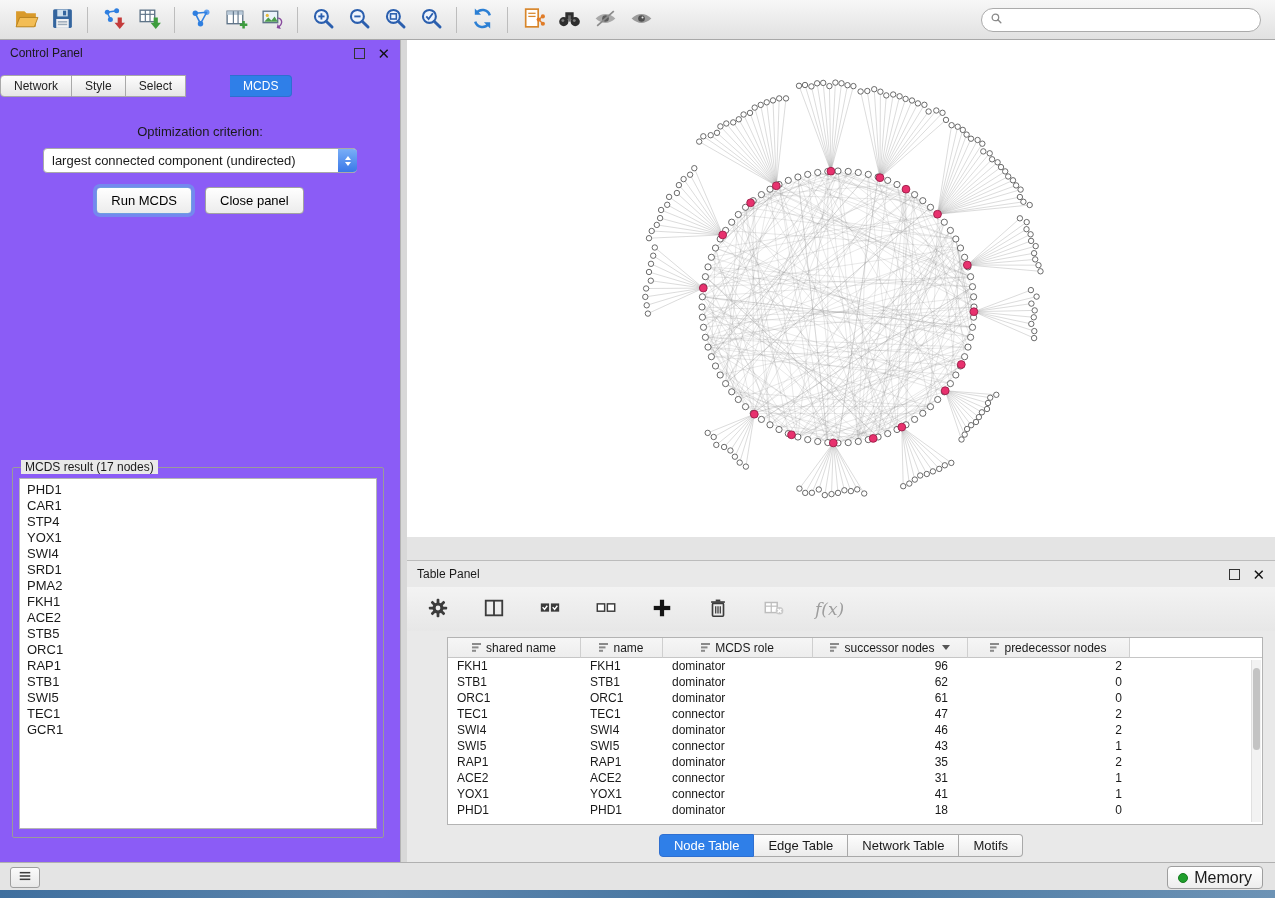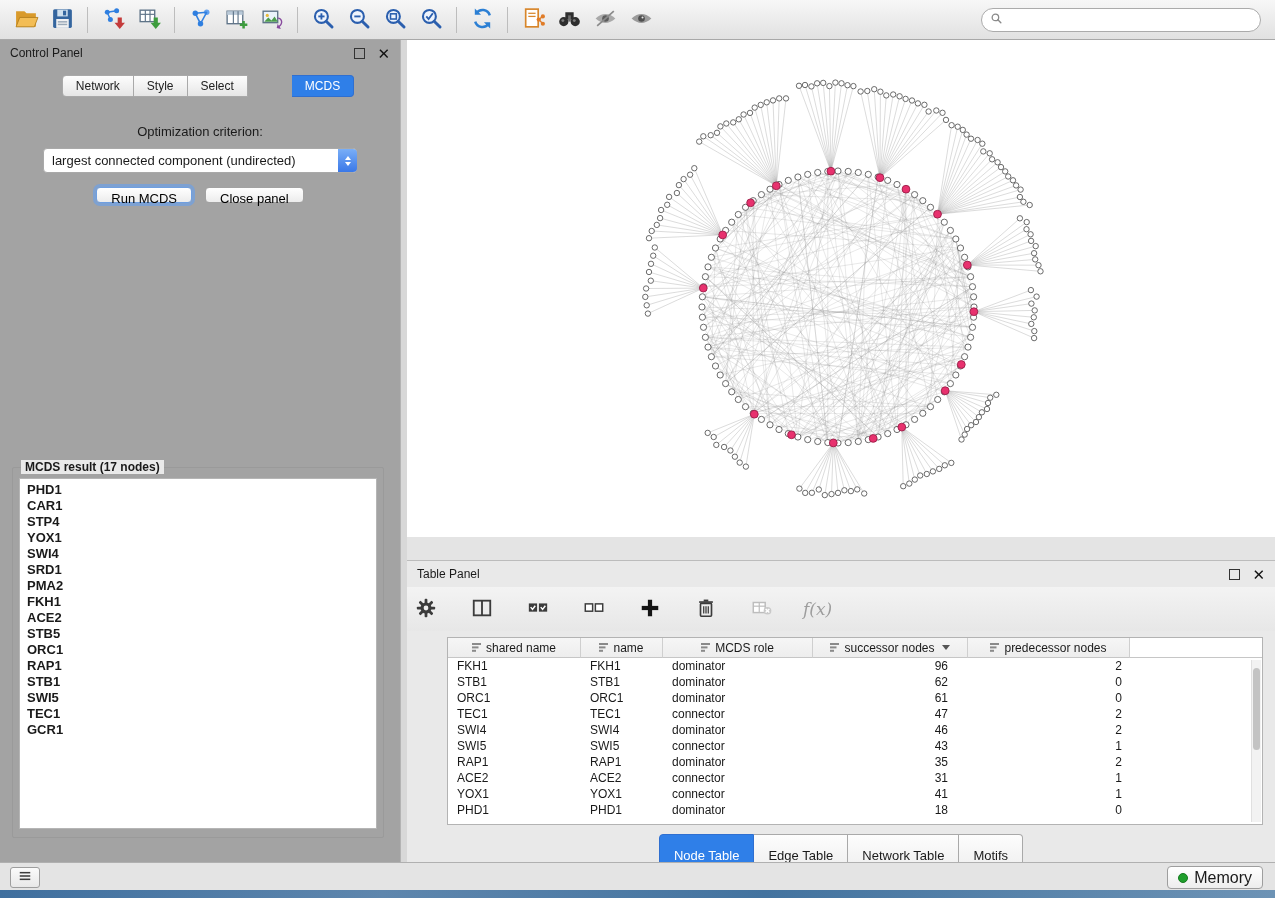--- a/index.html
+++ b/index.html
@@ -17,88 +17,88 @@
   .tbtn svg{width:25px;height:25px;}
   .tsep{width:1px;height:26px;background:#bdbdbd;margin:0 7px;}
   .searchbox{position:absolute;right:14px;top:8px;width:280px;height:24px;
     background:#ffffff;border:1px solid #ababab;border-radius:13px;
     display:flex;align-items:center;padding:0 8px;box-sizing:border-box;}
   .searchbox svg{width:13px;height:13px;margin-right:5px;flex:0 0 auto;}
   .searchbox input{border:none;outline:none;flex:1;font-size:12px;background:transparent;
     font-family:"Liberation Sans",sans-serif;}
   
   .control-panel{position:absolute;left:0;top:40px;width:401px;height:822px;
-    background:#a3a3a3;border-right:1px solid #b3b3b3;box-sizing:border-box;}
+    background:#8b5cf6;border-right:1px solid #b3b3b3;box-sizing:border-box;}
   .panel-header{height:26px;display:flex;align-items:center;padding:0 10px;font-size:12px;}
   .panel-header .ph-title{flex:1;}
   .ph-float{width:9px;height:9px;border:1.5px solid #333;margin-right:12px;cursor:pointer;}
   .ph-close{font-size:15px;font-weight:bold;color:#111;line-height:9px;cursor:pointer;}
-  .cp-tabs{display:flex;justify-content:center;margin-top:9px;padding-left:16px;}
+  .cp-tabs{display:flex;justify-content:flex-start;margin-top:9px;}
   .cp-tab{font-size:12px;padding:3px 13px;border:1px solid #a9a9a9;border-left-width:0;
     background:linear-gradient(#fdfdfd,#e6e6e6);cursor:pointer;color:#222;}
   .cp-tab:first-child{border-left-width:1px;border-radius:4px 0 0 4px;}
   .cp-tab:last-child{border-radius:0 4px 4px 0;}
   .cp-tab.active{background:#2f7fe8;color:#fff;border-color:#2f6fd0;margin-left:44px;}
   .opt-label{text-align:center;font-size:13px;margin-top:27px;}
   .dropdown{width:312px;height:23px;margin:9px auto 0;background:#fff;border:1px solid #a9a9a9;
     border-radius:4px;display:flex;align-items:center;cursor:pointer;position:relative;}
   .dropdown .dd-text{flex:1;font-size:13px;padding-left:8px;white-space:nowrap;overflow:hidden;}
   .dd-cap{width:19px;height:23px;margin:-1px -1px -1px 0;border-radius:0 4px 4px 0;
     background:linear-gradient(#79aef7,#3a78e8);display:flex;flex-direction:column;
     align-items:center;justify-content:center;gap:2px;}
   .dd-cap i{width:0;height:0;border-left:3.5px solid transparent;border-right:3.5px solid transparent;}
   .dd-cap .up{border-bottom:4px solid #fff;}
   .dd-cap .dn{border-top:4px solid #fff;}
   .btn-row{display:flex;justify-content:center;gap:13px;margin-top:14px;}
-  .pbtn{font-size:13px;font-family:"Liberation Sans",sans-serif;padding:3px 14px;height:16px;
+  .pbtn{font-size:13px;font-family:"Liberation Sans",sans-serif;padding:3px 14px;height:27px;
     background:linear-gradient(#ffffff,#ececec);border:1px solid #a2a2a2;border-radius:4px;cursor:pointer;}
   .pbtn.focused{box-shadow:0 0 0 3px rgba(105,160,235,.65);border-color:#6f9fe0;}
   .result-fieldset{position:absolute;left:12px;right:16px;top:427px;bottom:24px;
-    border:1px solid #9a9a9a;border-radius:2px;font-weight:bold;}
+    border:1px solid #9a9a9a;border-radius:2px;}
   .result-legend{position:absolute;top:-8px;left:8px;background:#e9e9e9;padding:0 4px;font-size:12px;}
   .result-list{position:absolute;left:6px;right:6px;top:10px;bottom:8px;background:#fff;
     border:1px solid #b5b5b5;overflow:hidden;padding:3px 0;}
   .list-item{font-size:13px;line-height:16px;padding-left:7px;cursor:default;}
   
   .right-area{position:absolute;left:407px;top:40px;width:868px;height:822px;background:#e4e4e4;}
   .net-window{position:absolute;left:0;top:0;width:868px;height:520px;}
   .net-titlebar{height:23px;background:linear-gradient(#efefef,#d9d9d9);
     border-bottom:1px solid #a5a5a5;display:flex;align-items:center;position:relative;}
   .tl{width:12px;height:12px;border-radius:50%;margin-left:9px;cursor:pointer;}
   .tl.red{background:#ff5f57;border:1px solid #e0443e;box-sizing:border-box;margin-left:7px;}
   .tl.yellow{background:#febc2e;border:1px solid #d89a1e;box-sizing:border-box;}
   .tl.green{background:#28c840;border:1px solid #1da62f;box-sizing:border-box;}
   .net-title{position:absolute;left:0;right:0;text-align:center;font-size:13px;font-weight:500;}
   .net-canvas{width:868px;height:497px;background:#ffffff;display:block;}
   
   .table-panel{position:absolute;left:0;top:520px;width:868px;height:302px;background:#e9e9e9;
     border-top:1px solid #bcbcbc;box-sizing:border-box;}
   .tp-toolbar{position:absolute;left:0;top:26px;height:44px;right:0;
-    background:linear-gradient(#f3f3f3,#e7e7e7);display:flex;align-items:center;padding-left:4px;gap:26px;}
+    background:linear-gradient(#f3f3f3,#e7e7e7);display:flex;align-items:center;padding-left:16px;gap:26px;}
   .ttbtn{width:30px;height:30px;border:none;background:transparent;display:flex;align-items:center;
     justify-content:center;padding:0;cursor:pointer;}
   .ttbtn svg{width:22px;height:22px;}
   .fx-label{font-family:"DejaVu Serif",serif;font-style:italic;font-size:17px;color:#9d9d9d;cursor:default;}
   .table-wrap{position:absolute;left:13px;right:12px;top:76px;height:188px;background:#fff;
     border:1px solid #b3b3b3;box-sizing:border-box;overflow:hidden;margin-left:27px;}
   .thead,.tr{display:grid;grid-template-columns:133px 82px 150px 155px 162px 1fr;}
   .thead{height:20px;}
   .th{background:linear-gradient(#f6f6f6,#ededed);border-right:1px solid #cfcfcf;border-bottom:1px solid #c6c6c6;
     font-size:12px;display:flex;align-items:center;justify-content:center;gap:5px;cursor:pointer;position:relative;}
   .th.filler{background:#fff;border-right:none;cursor:default;}
   .chev{width:0;height:0;border-left:4px solid transparent;border-right:4px solid transparent;
     border-top:5px solid #555;margin-left:2px;}
   .tr{height:16px;}
   .td{font-size:12px;line-height:16px;padding-left:9px;white-space:nowrap;overflow:hidden;}
   .td.num{text-align:right;padding-left:0;padding-right:20px;}
   .td.num2{text-align:right;padding-left:0;padding-right:8px;}
   .vscroll{position:absolute;right:1px;top:22px;bottom:2px;width:9px;background:#f2f2f2;border-left:1px solid #e0e0e0;}
   .vthumb{position:absolute;left:1px;right:1px;top:8px;height:82px;background:#c3c3c3;border-radius:5px;}
   .bottom-tabs{position:absolute;left:0;right:0;top:273px;display:flex;justify-content:center;}
-  .bt-tab{font-size:13px;padding:13px 14px;border:1px solid #a9a9a9;border-left-width:0;
+  .bt-tab{font-size:13px;padding:3px 14px;border:1px solid #a9a9a9;border-left-width:0;
     background:linear-gradient(#fdfdfd,#ececec);cursor:pointer;}
   .bt-tab:first-child{border-left-width:1px;border-radius:4px 0 0 4px;}
   .bt-tab:last-child{border-radius:0 4px 4px 0;}
   .bt-tab.active{background:#2f7fe8;color:#fff;border-color:#2f6fd0;}
   
   .statusbar{position:absolute;left:0;top:862px;width:1275px;height:28px;background:#e4e4e4;
     border-top:1px solid #b0b0b0;box-sizing:border-box;}
   .menu-btn{position:absolute;left:10px;top:4px;width:28px;height:19px;border:1px solid #9e9e9e;
     border-radius:3px;background:linear-gradient(#fbfbfb,#e8e8e8);display:flex;align-items:center;
     justify-content:center;cursor:pointer;}

